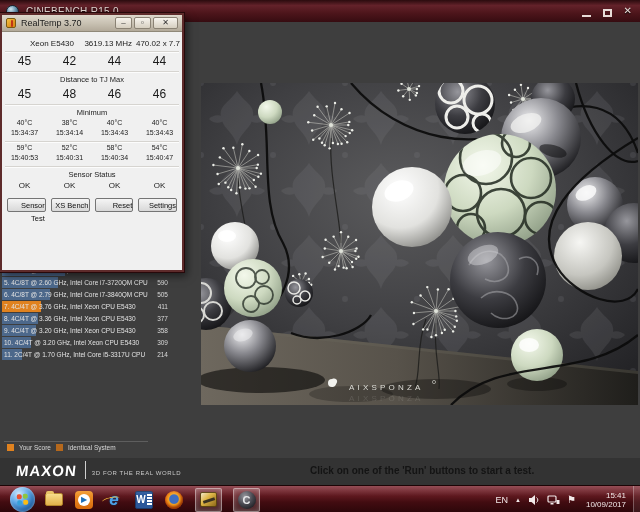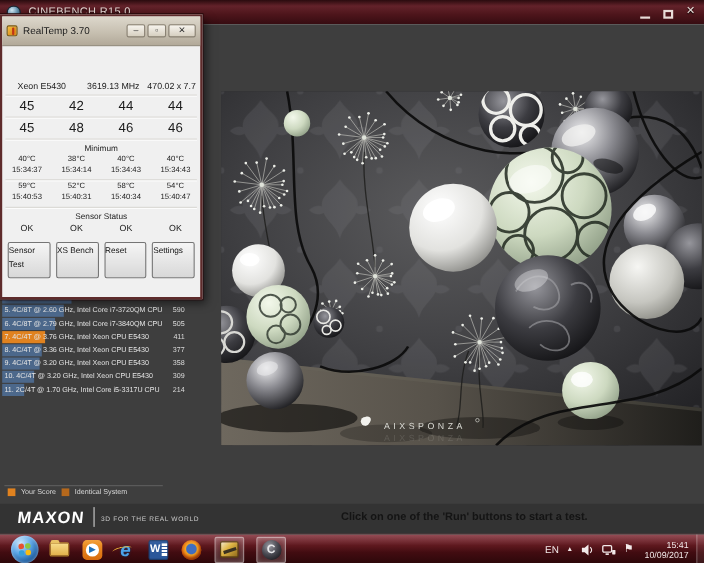--- a/index.html
+++ b/index.html
@@ -1,17 +1,17 @@
 <!DOCTYPE html>
 <html style="--bar_self: #e0821f; --bar_other: #4e6d94; --legend_identical: #b5681c; --titlebar_maroon: #4d151b; --taskbar_maroon: #5c171d;"><head>
 <meta charset="utf-8">
 <style>
   html,body{margin:0;padding:0;background:#222;}
   *{box-sizing:border-box;font-family:"Liberation Sans",sans-serif;}
-  #desktop{position:relative;width:640px;height:512px;overflow:hidden;background:#ffffff;}
+  #desktop{position:relative;width:640px;height:512px;overflow:hidden;background:#701a75;}
 
   
   .cb-titlebar{position:absolute;left:0;top:0;width:640px;height:22px;
     background:linear-gradient(180deg,#2a0b0e 0%,#63222a 25%,#4d151b 60%,#360c11 100%);
     display:flex;align-items:center;padding-left:6px;}
   .cb-appicon{width:13px;height:13px;border-radius:50%;
     background:radial-gradient(circle at 35% 30%,#d5e9f4 0%,#6b97b2 45%,#2b4c63 85%);
     border:1px solid #152833;}
   .cb-title{margin-left:7px;font-size:10px;color:#e0d4d0;text-shadow:0 1px 2px #000;letter-spacing:.3px;}
   .cb-controls{position:absolute;right:8px;top:3px;display:flex;gap:12px;align-items:center;height:16px;}
@@ -41,44 +41,44 @@
   .bottom-band{position:absolute;left:0;top:436px;width:640px;height:27px;background:#333333;}
   .maxon{position:absolute;left:16px;top:3px;display:flex;align-items:center;color:#fff;}
   .maxon-name{font-size:15px;font-weight:bold;letter-spacing:1px;transform:skewX(-6deg);}
   .maxon-div{width:1px;height:18px;background:#cfcfcf;margin:0 6px 0 8px;}
   .maxon-tag{font-size:6px;color:#c9c9c9;letter-spacing:.6px;margin-top:5px;}
   .hint{position:absolute;left:310px;top:7px;font-size:10px;font-weight:bold;color:#141414;}
 
   
   .realtemp{position:absolute;left:0;top:13px;width:184px;height:259px;z-index:50;
     background:#f0f0f0;border:2px solid #5e2b2b;box-shadow:0 0 0 1px #27090b,3px 4px 8px rgba(0,0,0,.55);}
-  .rt-titlebar{height:27px;background:linear-gradient(180deg,#ddd8cc 0%,#c7c0b1 55%,#b2a999 100%);
+  .rt-titlebar{height:17px;background:linear-gradient(180deg,#ddd8cc 0%,#c7c0b1 55%,#b2a999 100%);
     display:flex;align-items:center;padding:0 4px;border-bottom:1px solid #8f8878;}
   .rt-icon{width:10px;height:10px;border-radius:2px;
     background:linear-gradient(135deg,#f6c343 0%,#dd8f1b 70%);border:1px solid #7a5a10;position:relative;}
   .rt-icon:after{content:"";position:absolute;left:4px;top:1px;width:2px;height:7px;background:#c03515;border-radius:1px;}
   .rt-title{margin-left:5px;font-size:9px;color:#1c1c1c;flex:1;}
   .rt-btn{width:17px;height:12px;margin-left:2px;border:1px solid#8a8274;border-radius:2px;
     background:linear-gradient(#f7f4ee,#d6cfc0);font-size:8px;line-height:10px;text-align:center;color:#333;}
   .rt-btn.close{width:25px;}
   .rt-client{padding-top:4px;font-size:8px;color:#1a1a1a;}
-  .rt-hdr{display:grid;grid-template-columns:72px 58px 48px;align-items:center;text-align:center;height:14px;margin-top:25px;}
+  .rt-hdr{display:grid;grid-template-columns:72px 58px 48px;align-items:center;text-align:right;height:14px;}
   .rt-hdr2{display:grid;grid-template-columns:72px 58px 48px;align-items:center;text-align:center;height:18px;}
   .rt-timer{width:42px;height:13px;margin:0 auto;border:1px solid #8a8a8a;border-radius:2px;
     background:linear-gradient(#fdfdfd,#e4e4e4);font-size:8px;line-height:12px;text-align:center;}
   .rt-sep{height:2px;margin:1px 3px;border-top:1px solid #d6d4d0;border-bottom:1px solid #fcfcfc;}
   .rt-seclabel{text-align:center;font-size:7.5px;height:11px;margin-top:2px;color:#222;}
   .rt-vals4{display:grid;grid-template-columns:repeat(4,1fr);text-align:center;}
   .rt-big{font-size:12px;height:16px;margin:1px 0;}
   .rt-sm{font-size:7px;height:10px;color:#1a1a1a;}
   .rt-time{font-size:7px;height:11px;color:#1a1a1a;margin-bottom:1px;}
   .rt-ok{font-size:8px;height:12px;}
   .rt-buttons{display:flex;gap:5px;padding:5px 5px 0 5px;}
-  .rt-pushbtn{flex:1;height:33px;border:1px solid #757575;border-radius:2px;
-    background:linear-gradient(#f5f5f5,#d8d8d8);font-size:7.5px;line-height:13px;text-align:left;color:#111;}
+  .rt-pushbtn{flex:1;height:14px;border:1px solid #757575;border-radius:2px;
+    background:linear-gradient(#f5f5f5,#d8d8d8);font-size:7.5px;line-height:13px;text-align:right;color:#111;}
 
   
   .taskbar{position:absolute;left:0;top:485px;width:640px;height:27px;z-index:100;
     background:linear-gradient(180deg,#84303a 0%,#5c171d 40%,#420c11 62%,#2d070a 100%);
     border-top:1px solid #1d0506;}
   .taskbar:after{content:"";position:absolute;left:0;top:0;width:100%;height:10px;
     background:linear-gradient(rgba(255,255,255,.14),rgba(255,255,255,0));pointer-events:none;}
   .start-orb{position:absolute;left:10px;top:1px;width:25px;height:25px;border-radius:50%;
     background:radial-gradient(circle at 35% 28%,#cfe7fb 0%,#5da7e8 38%,#1d5c9e 72%,#0a2c52 100%);
     box-shadow:inset 0 0 3px rgba(255,255,255,.6);display:flex;align-items:center;justify-content:center;}
@@ -667,20 +667,21 @@
       <div class="rt-sep"></div>
 
       <div class="rt-vals4 rt-big">
         <span>45</span>
         <span>42</span>
         <span>44</span>
         <span>44</span>
       </div>
       <div class="rt-sep"></div>
 
+      <div class="rt-seclabel">Distance to TJ Max</div>
       <div class="rt-vals4 rt-big">
         <span>45</span>
         <span>48</span>
         <span>46</span>
         <span>46</span>
       </div>
       <div class="rt-sep"></div>
 
       <div class="rt-seclabel">Minimum</div>
       <div class="rt-vals4 rt-sm">

